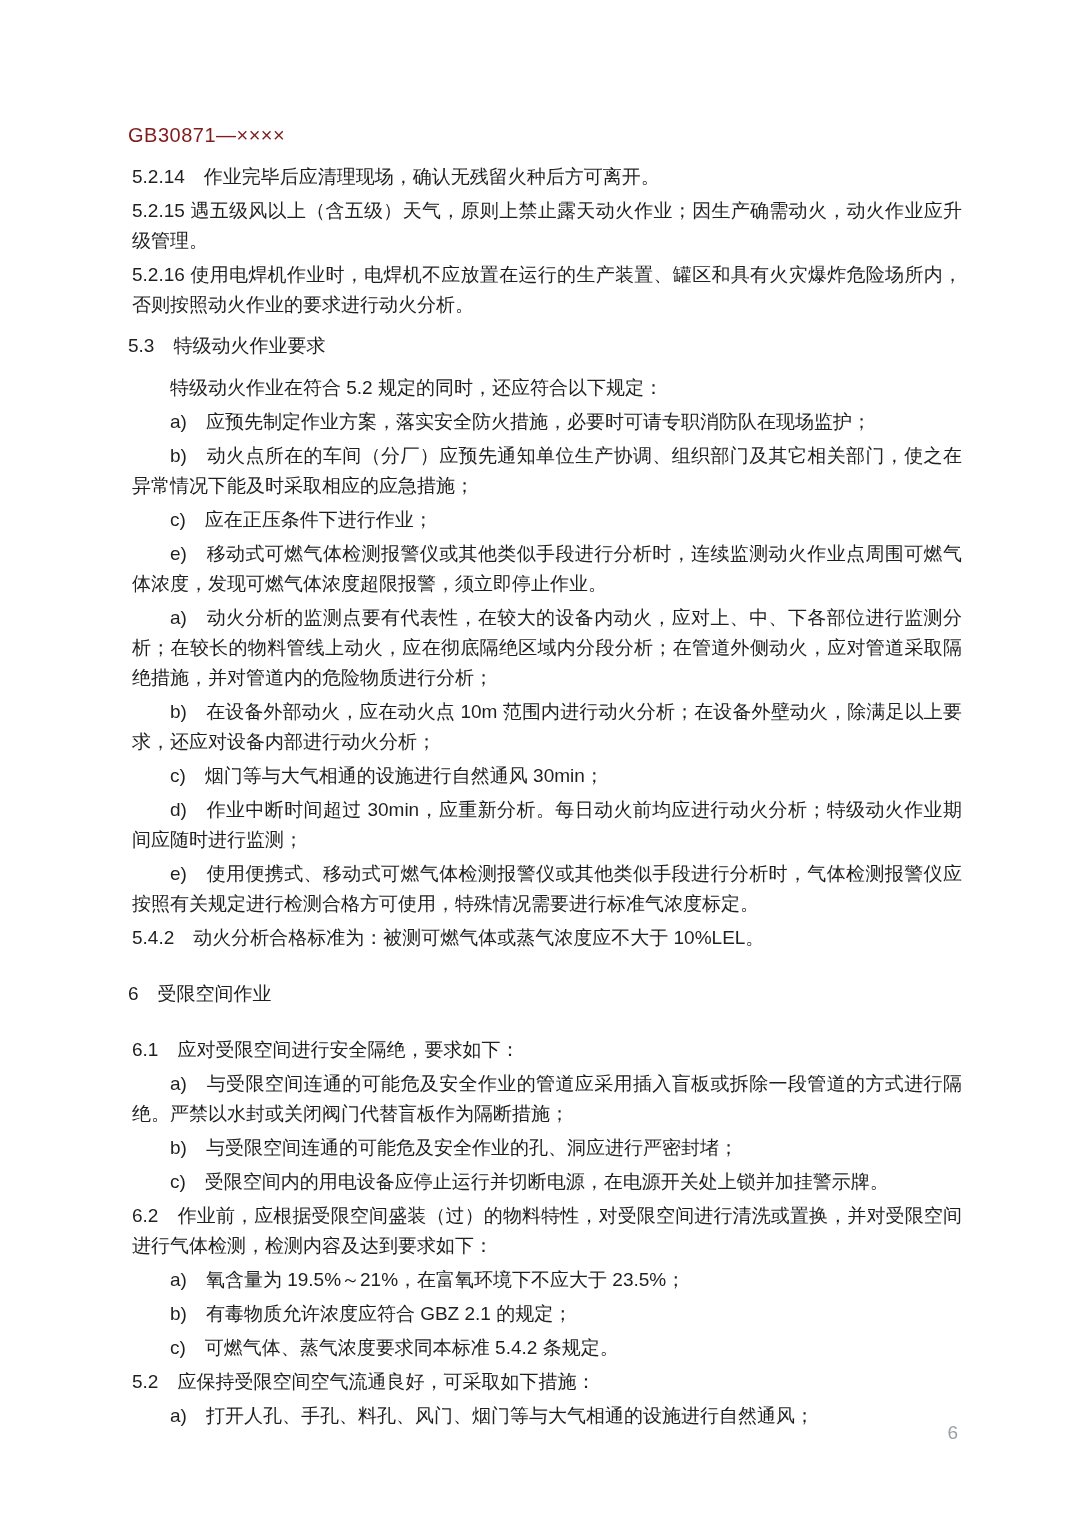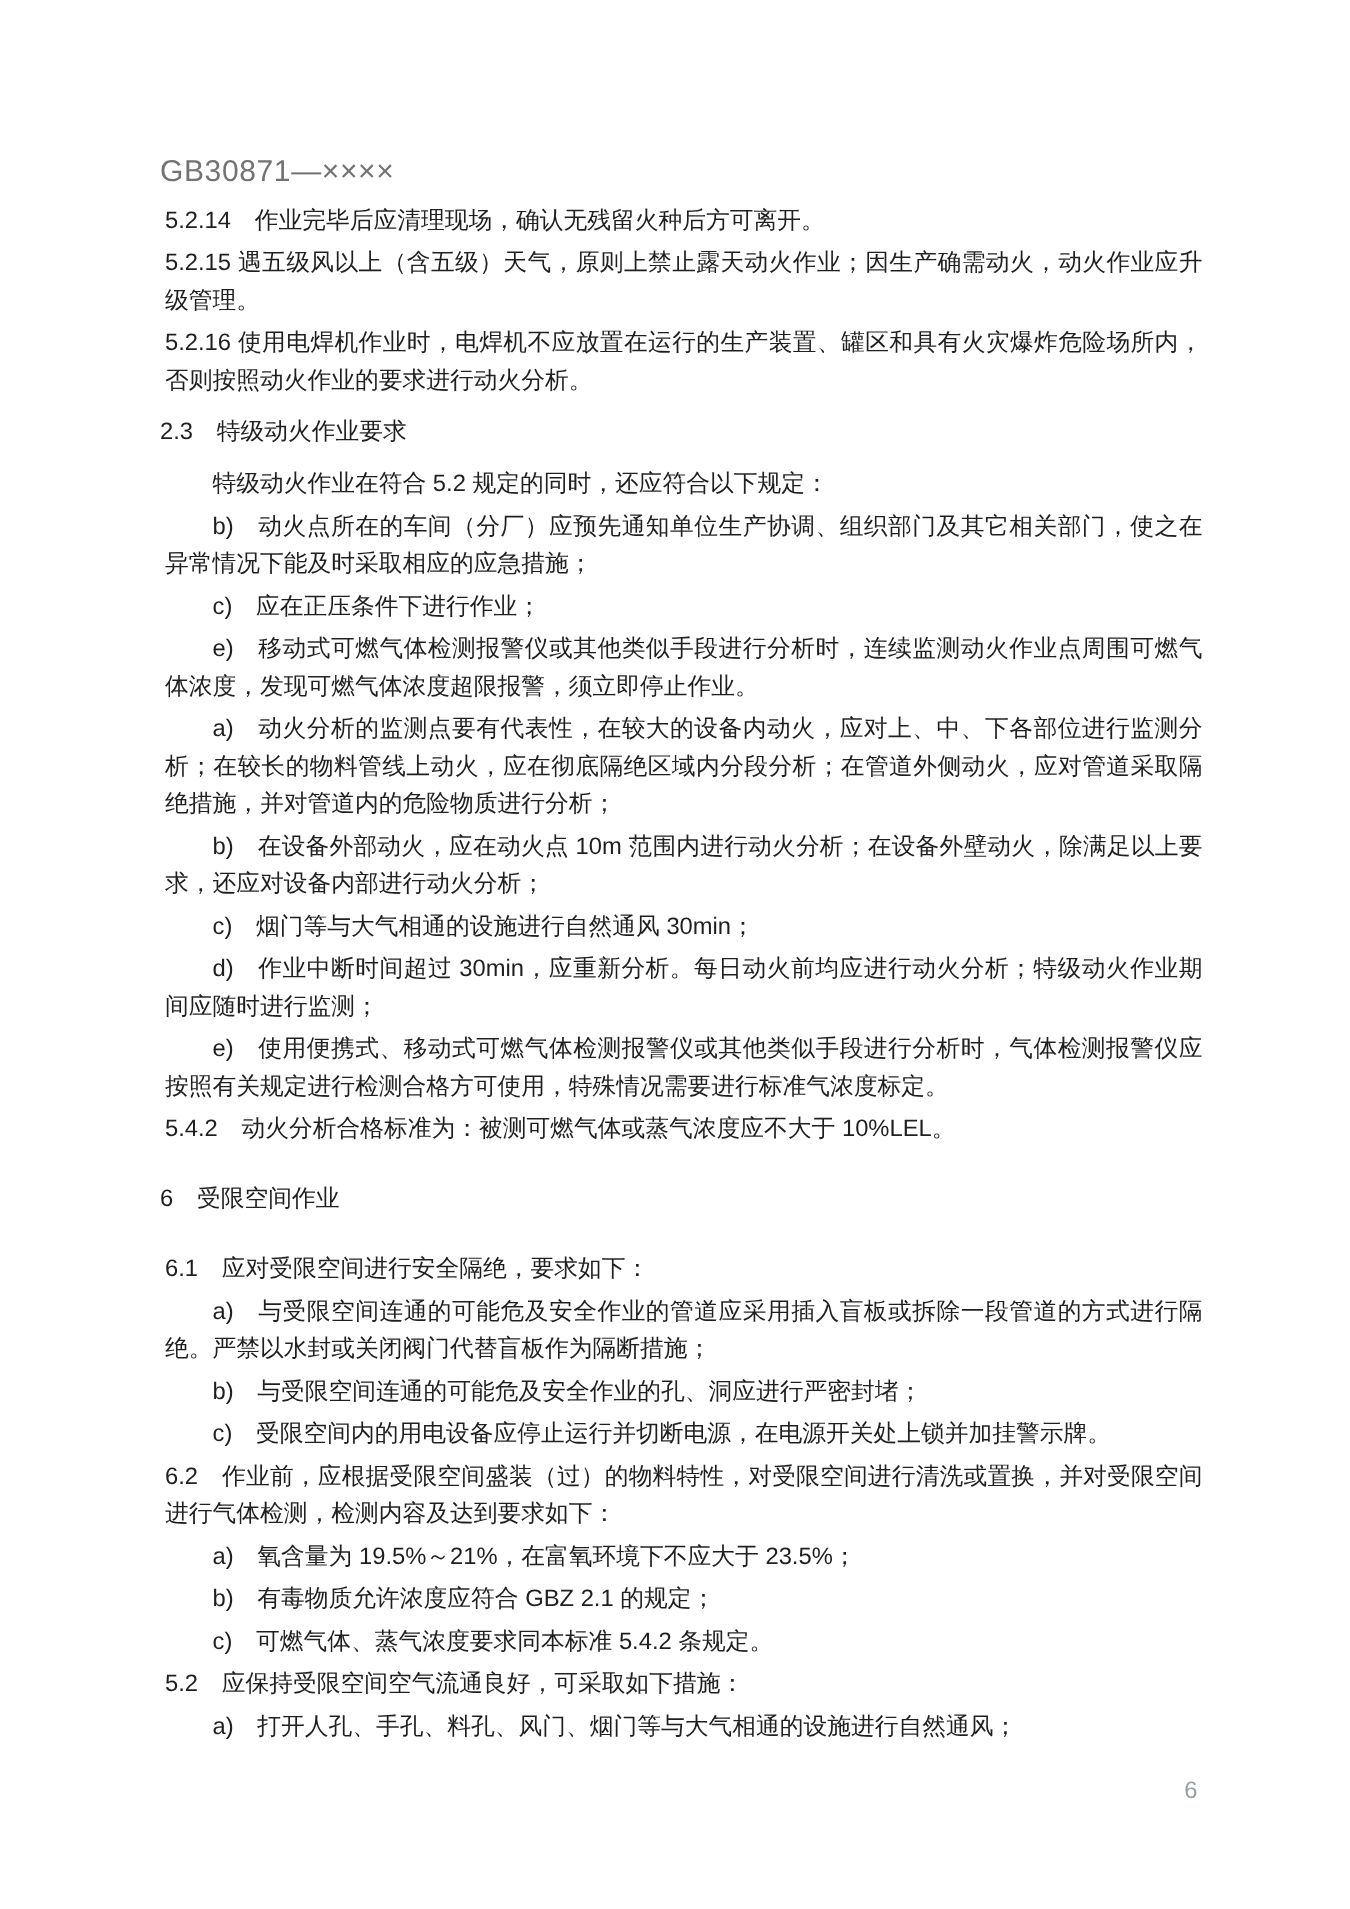--- a/index.html
+++ b/index.html
@@ -14,23 +14,23 @@
     background: #ffffff;
     font-family: "Liberation Sans", "DejaVu Sans", sans-serif;
     color: #1f1f1f;
     overflow: hidden;
     box-sizing: border-box;
   }
   .doc-header {
     position: absolute;
     top: 124px;
     left: 128px;
-    font-size: 24px;
+    font-size: 20px;
     letter-spacing: 0.5px;
-    color: #737373;
+    color: #7f1d1d;
   }
   .content {
     position: absolute;
     top: 158px;
     left: 128px;
     width: 838px;
     font-size: 19px;
     line-height: 30px;
     text-align: justify;
   }
@@ -63,22 +63,23 @@
 </head>
 <body>
 
 <div class="page">
   <div class="doc-header">GB30871—××××</div>
 
   <div class="content" id="content">
       <p class="b-clause">5.2.14　作业完毕后应清理现场，确认无残留火种后方可离开。</p>
       <p class="b-clause">5.2.15 遇五级风以上（含五级）天气，原则上禁止露天动火作业；因生产确需动火，动火作业应升级管理。</p>
       <p class="b-clause">5.2.16 使用电焊机作业时，电焊机不应放置在运行的生产装置、罐区和具有火灾爆炸危险场所内，否则按照动火作业的要求进行动火分析。</p>
-      <p class="b-heading">2.3　特级动火作业要求</p>
+      <p class="b-heading">5.3　特级动火作业要求</p>
       <p class="b-intro">特级动火作业在符合 5.2 规定的同时，还应符合以下规定：</p>
+      <p class="b-item">a)　应预先制定作业方案，落实安全防火措施，必要时可请专职消防队在现场监护；</p>
       <p class="b-item">b)　动火点所在的车间（分厂）应预先通知单位生产协调、组织部门及其它相关部门，使之在异常情况下能及时采取相应的应急措施；</p>
       <p class="b-item">c)　应在正压条件下进行作业；</p>
       <p class="b-item">e)　移动式可燃气体检测报警仪或其他类似手段进行分析时，连续监测动火作业点周围可燃气体浓度，发现可燃气体浓度超限报警，须立即停止作业。</p>
       <p class="b-item">a)　动火分析的监测点要有代表性，在较大的设备内动火，应对上、中、下各部位进行监测分析；在较长的物料管线上动火，应在彻底隔绝区域内分段分析；在管道外侧动火，应对管道采取隔绝措施，并对管道内的危险物质进行分析；</p>
       <p class="b-item">b)　在设备外部动火，应在动火点 10m 范围内进行动火分析；在设备外壁动火，除满足以上要求，还应对设备内部进行动火分析；</p>
       <p class="b-item">c)　烟门等与大气相通的设施进行自然通风 30min；</p>
       <p class="b-item">d)　作业中断时间超过 30min，应重新分析。每日动火前均应进行动火分析；特级动火作业期间应随时进行监测；</p>
       <p class="b-item">e)　使用便携式、移动式可燃气体检测报警仪或其他类似手段进行分析时，气体检测报警仪应按照有关规定进行检测合格方可使用，特殊情况需要进行标准气浓度标定。</p>
       <p class="b-clause">5.4.2　动火分析合格标准为：被测可燃气体或蒸气浓度应不大于 10%LEL。</p>
       <p class="b-chapter">6　受限空间作业</p>

